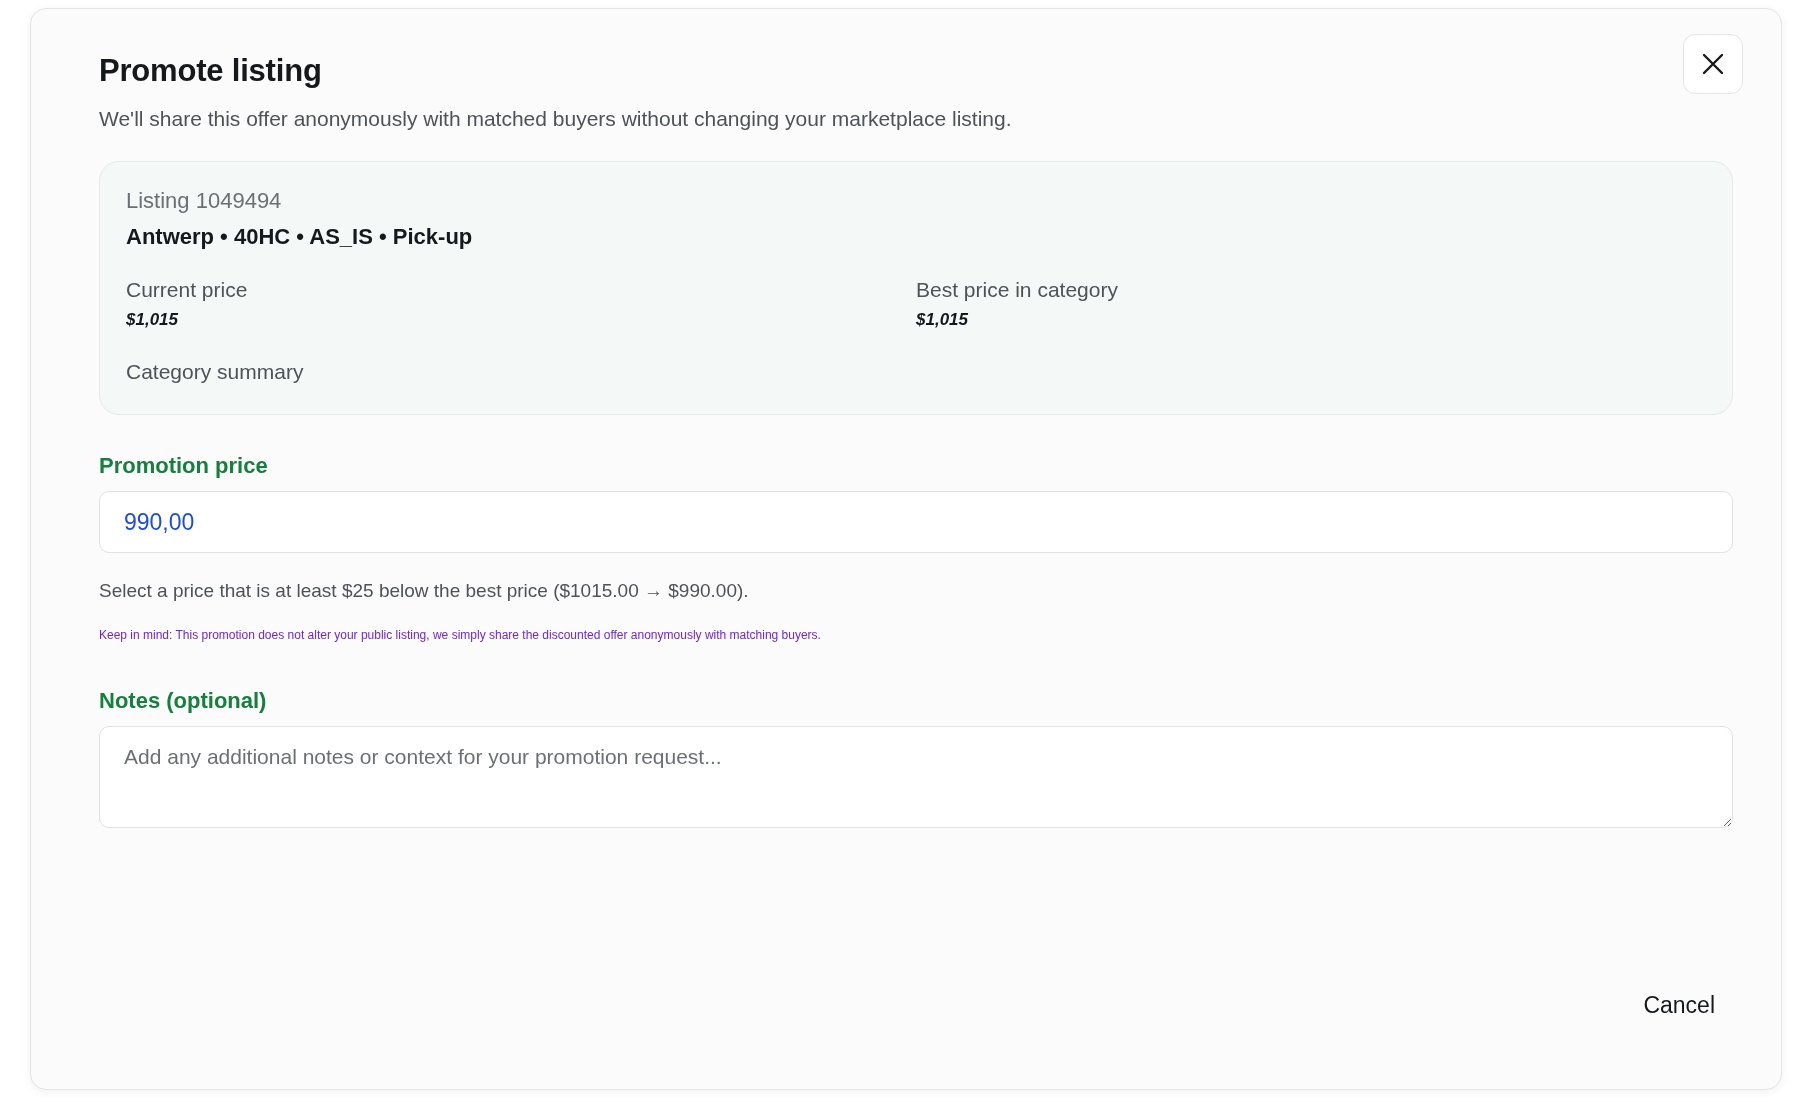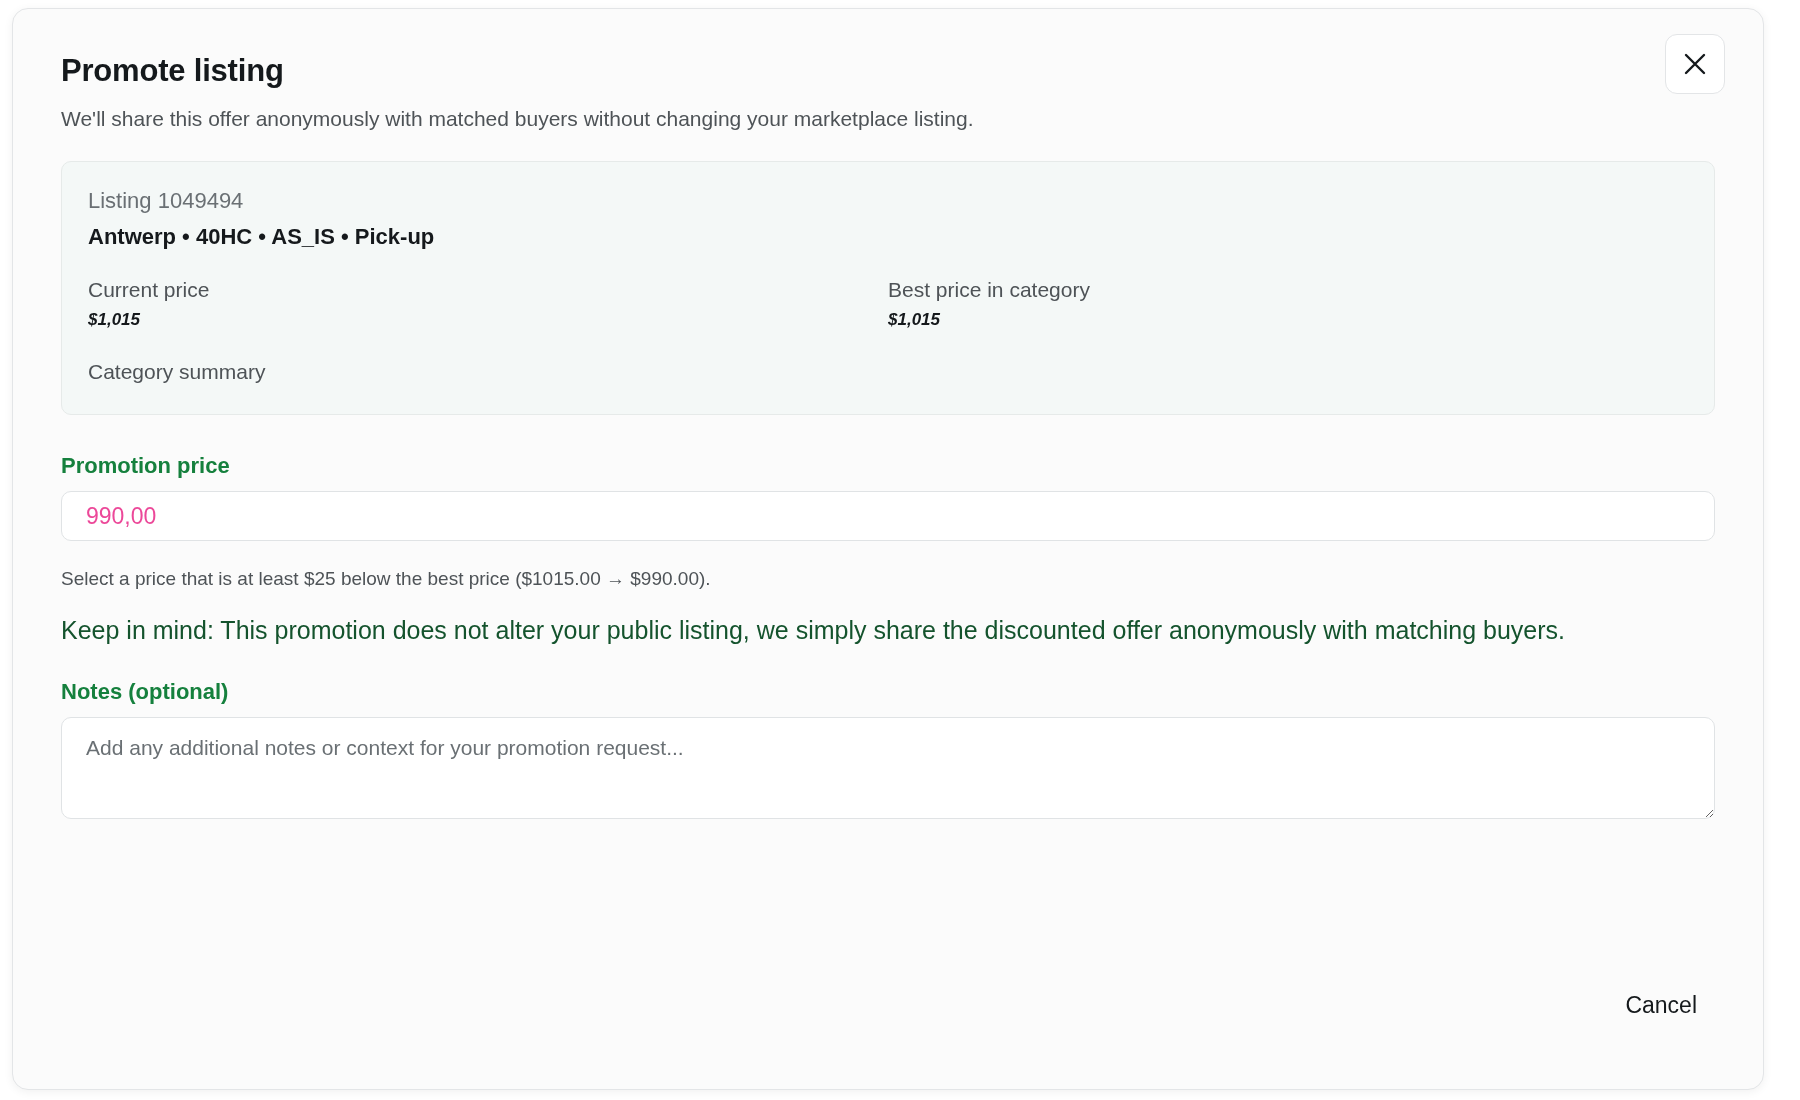--- a/index.html
+++ b/index.html
@@ -6,29 +6,29 @@
   html, body {
     margin: 0;
     padding: 0;
     width: 1800px;
     height: 1100px;
     background: #ffffff;
     font-family: "Liberation Sans", sans-serif;
   }
   .modal {
     position: absolute;
-    left: 12px;
+    left: 30px;
     top: 8px;
     width: 1752px;
     height: 1082px;
     background: #fbfbfb;
     border: 1px solid #e3e5e7;
     border-radius: 16px;
     box-shadow: 0 2px 10px rgba(0,0,0,0.06);
-    padding: 44px 48px 0 48px;
+    padding: 44px 48px 0 68px;
   }
   .title {
     font-size: 31px;
     font-weight: bold;
     color: #15191c;
     margin: 0 0 18px 0;
     letter-spacing: -0.2px;
   }
   .subtitle {
     font-size: 21px;
@@ -47,21 +47,21 @@
     display: flex;
     align-items: center;
     justify-content: center;
     cursor: pointer;
     padding: 0;
   }
   .close-btn svg { display: block; }
   .listing-card {
     border: 1px solid #e6eae9;
     background: #f4f8f7;
-    border-radius: 10px;
+    border-radius: 20px;
     padding: 26px 26px 30px 26px;
     margin-bottom: 38px;
   }
   .listing-id {
     font-size: 22px;
     color: #6a7074;
     margin-bottom: 10px;
   }
   .listing-spec {
     font-size: 22px;
@@ -90,40 +90,40 @@
     color: #4e5357;
   }
   .field-label {
     font-size: 22px;
     font-weight: bold;
     color: #15803d;
     margin-bottom: 12px;
   }
   .price-input {
     width: 100%;
-    height: 50px;
+    height: 62px;
     border: 1px solid #e0e3e5;
     border-radius: 10px;
     background: #ffffff;
     font-size: 23px;
-    color: #ec4899;
+    color: #1d4ed8;
     padding: 0 24px;
     font-family: "Liberation Sans", sans-serif;
     outline: none;
   }
   .hint {
     font-size: 19px;
     color: #4e5357;
     margin-top: 27px;
   }
   .hint2 {
-    font-size: 25px;
-    color: #14532d;
+    font-size: 12px;
+    color: #6d28d9;
     margin-top: 26px;
-    margin-bottom: 34px;
+    margin-bottom: 46px;
   }
   .notes-area {
     width: 100%;
     height: 102px;
     border: 1px solid #e0e3e5;
     border-radius: 10px;
     background: #ffffff;
     font-size: 21px;
     color: #15191c;
     padding: 18px 24px;

